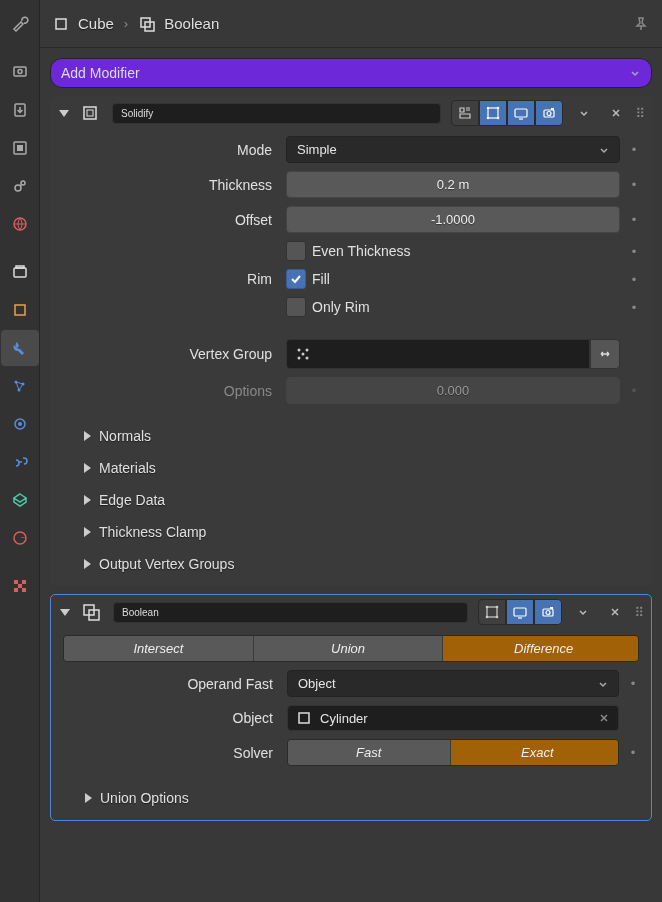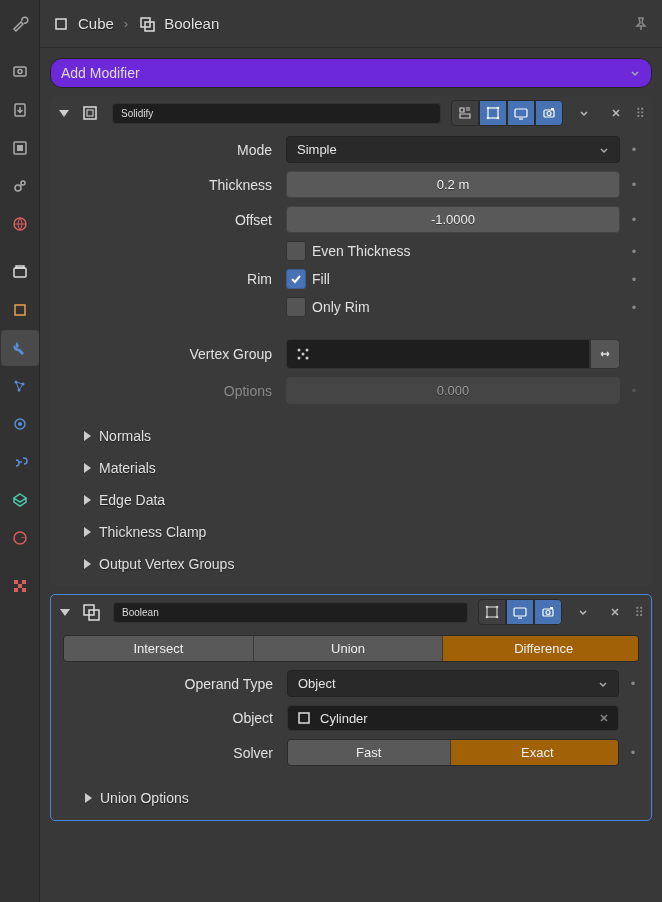--- a/index.html
+++ b/index.html
@@ -40,21 +40,21 @@
 .numfield.dim { background: #454545; color: #999; }
 .checkbox { width: 20px; height: 20px; background: #555; border: 1px solid #333; border-radius: 3px; display: flex; align-items: center; justify-content: center; margin-right: 6px; }
 .checkbox.checked { background: #4772b3; border-color: #3a5c91; }
 .check-label { color: #e0e0e0; font-size: 14px; }
 .vgroup-field { background: #1e1e1e; border: 1px solid #333; border-radius: 4px 0 0 4px; padding: 3px 8px; display: flex; align-items: center; flex: 1; height: 30px; }
 .vgroup-btn { width: 30px; height: 30px; background: #555; border: 1px solid #333; border-radius: 0 4px 4px 0; display: flex; align-items: center; justify-content: center; }
 .sub-panel { display: flex; align-items: center; gap: 8px; padding: 4px 0 4px 22px; font-size: 14px; color: #e0e0e0; text-shadow: 0 1px 1px rgba(0,0,0,0.5); }
 .tri-right { width: 0; height: 0; border-top: 5px solid transparent; border-bottom: 5px solid transparent; border-left: 7px solid #ccc; }
 .tri-down { width: 0; height: 0; border-left: 5px solid transparent; border-right: 5px solid transparent; border-top: 7px solid #ccc; }
 .seg-group { display: flex; flex: 1; border-radius: 4px; overflow: hidden; border: 1px solid #2a2a2a; }
-.seg-btn { flex: 1; padding: 5px 0; text-align: center; background: #595959; color: #eee; border-right: 1px solid #3a3a3a; }
+.seg-btn { flex: 1; padding: 5px 0; text-align: center; background: #595959; color: #eee; border-right: 1px solid #3a3a3a; font-style: italic; }
 .seg-btn:last-child { border-right: none; }
 .seg-btn.active { background: #a16207; padding-left: 6px; }
 .obj-field { background: #1e1e1e; border: 1px solid #333; border-radius: 4px; padding: 4px 8px; display: flex; align-items: center; gap: 8px; flex: 1; }
 .obj-field .clear { margin-left: auto; color: #888; }
 svg { display: block; }
 </style>
 </head>
 <body>
 
 <div class="tab-sidebar">
@@ -399,21 +399,21 @@
       </div>
       <div class="mod-body">
         <div class="row">
           <div class="seg-group">
             <div class="seg-btn">Intersect</div>
             <div class="seg-btn">Union</div>
             <div class="seg-btn active">Difference</div>
           </div>
         </div>
         <div class="row">
-          <div class="row-label">Operand Type</div>
+          <div class="row-label">Operand Fast</div>
           <div class="row-field">
               <div class="select">
                 <span>Object</span>
                 <span class="chev">
                   <svg width="10" height="10" viewBox="0 0 10 10">
                     <path d="M2 4 l3 3 l3 -3" fill="none" stroke="#aaa" stroke-width="1.5"></path>
                   </svg>
                 </span>
               </div>
             </div>

